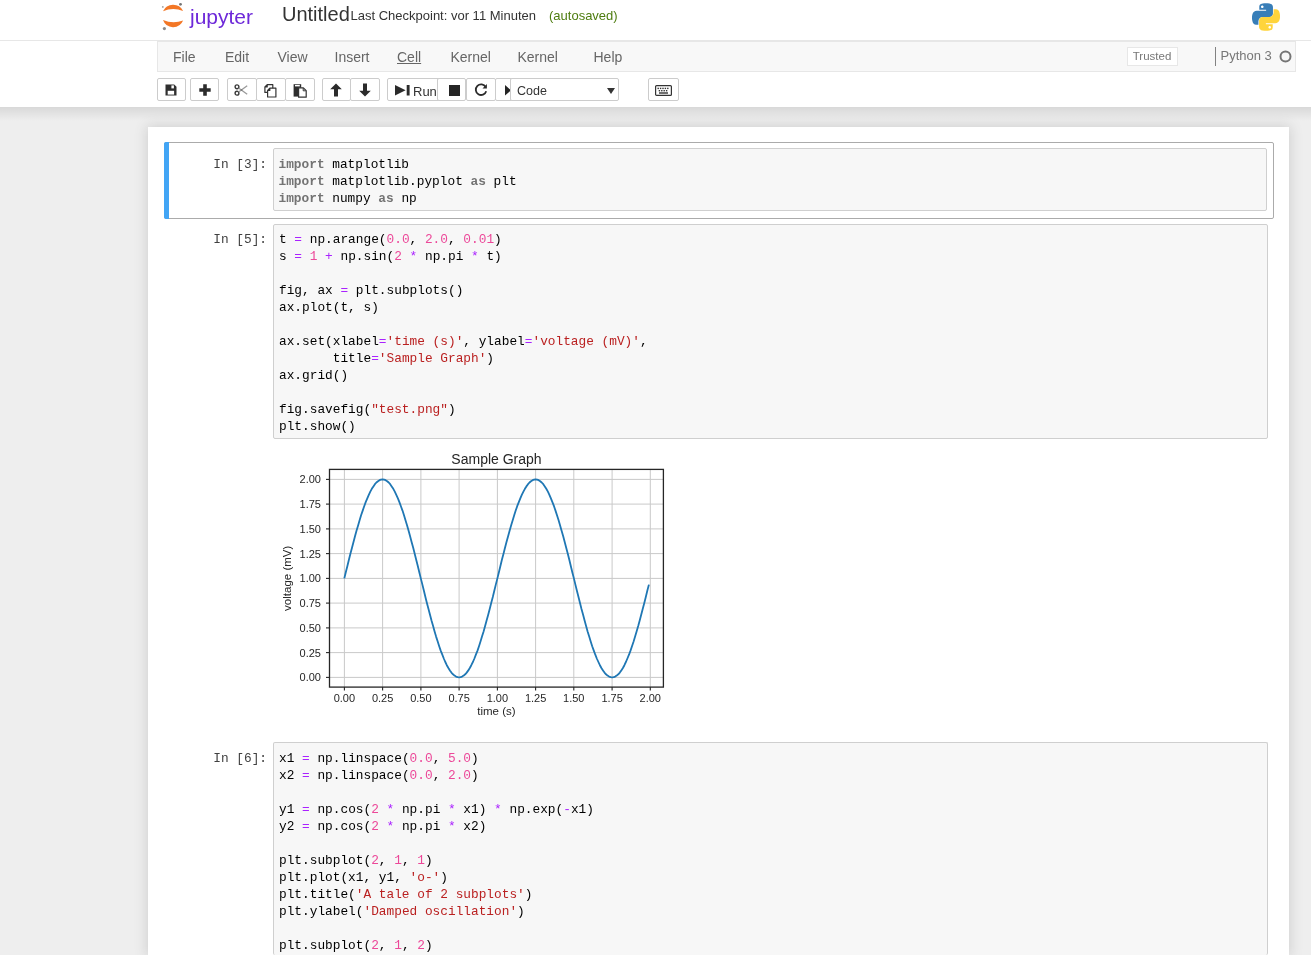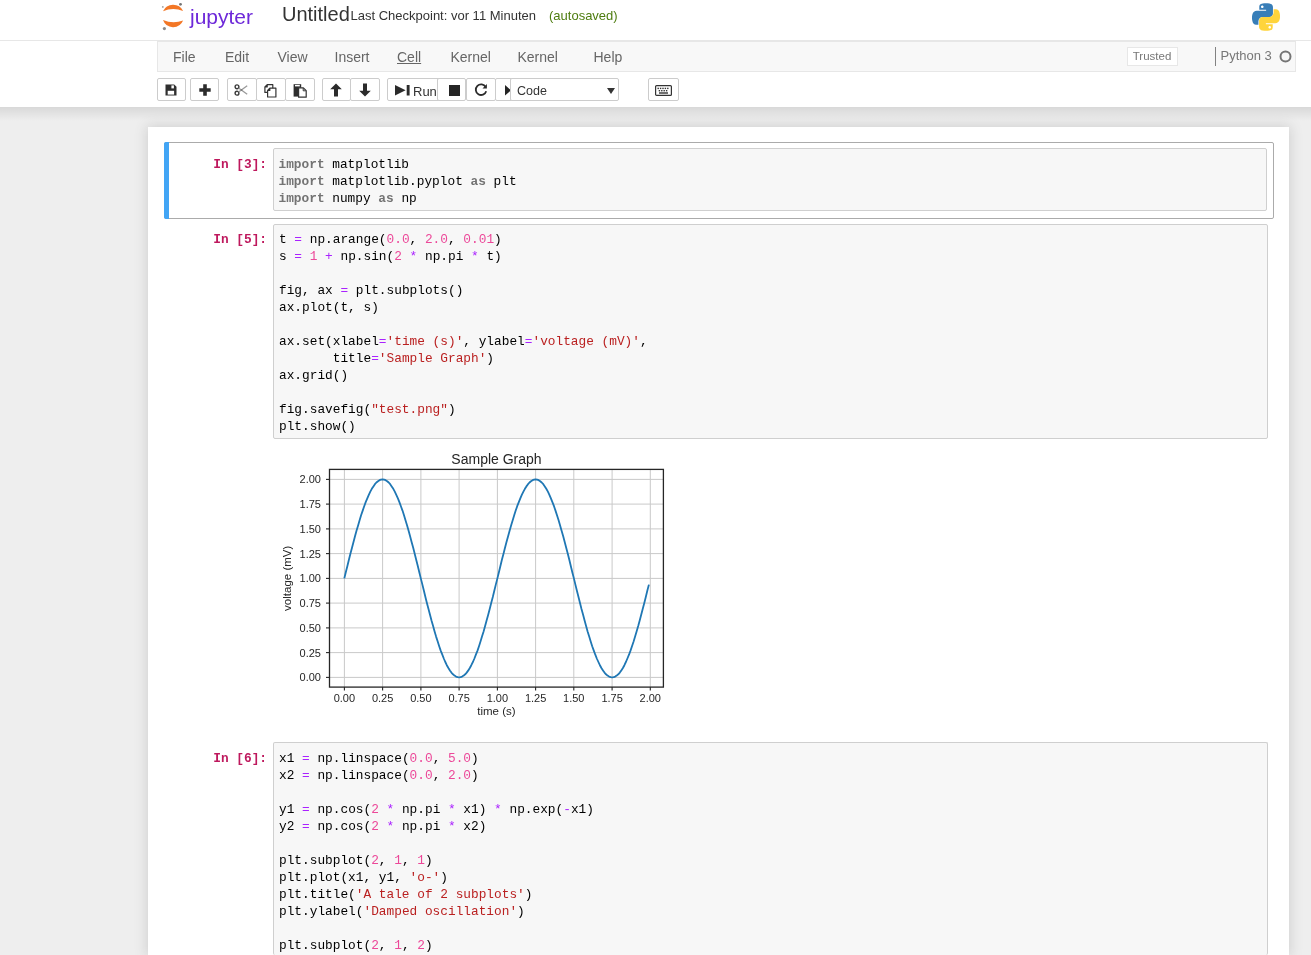--- a/index.html
+++ b/index.html
@@ -9,22 +9,22 @@
   background:#f8f8f8; border:1px solid #e7e7e7; }
 .mi { position:absolute; font-size:14px; line-height:14px; color:#666; }
 #toolrow .btn { position:absolute; top:78px; height:23px; background:#fff;
   border:1px solid #ccc; border-radius:2px; }
 .btn svg { display:block; margin:auto; }
 #site { position:absolute; left:0; top:107px; width:1311px; height:848px; background:#eee; }
 #siteshadow { position:absolute; left:0; top:0; width:100%; height:14px;
   background:linear-gradient(to bottom, rgba(0,0,0,0.09), rgba(0,0,0,0)); }
 #nbc { position:absolute; left:148px; top:20px; width:1141px; height:829px;
   background:#fff; box-shadow:0 0 12px 1px rgba(87,87,87,0.2); }
-.prompt { position:absolute; width:107px; text-align:right; color:#be185d;
-  font-family:"Liberation Mono",monospace; font-size:12.8px; line-height:17px;font-weight:bold; }
+.prompt { position:absolute; width:107px; text-align:right; color:#404040;
+  font-family:"Liberation Mono",monospace; font-size:12.8px; line-height:17px; }
 .inparea { position:absolute; left:273px; width:994.5px; background:#f7f7f7;
   border:1px solid #cfcfcf; border-radius:2px; }
 pre.code { position:absolute; font-family:"Liberation Mono",monospace;
   font-size:12.8px; line-height:17px; color:#000; }
 pre.code .k { color:#737373; font-weight:bold; }
 pre.code i { font-style:normal; }
 pre.code .n { color:#ec4899; }
 pre.code .o { color:#AA22FF; }
 pre.code .s { color:#BA2121; }
 #cell1 { position:absolute; left:164px; top:141.5px; width:1110px; height:77px;

